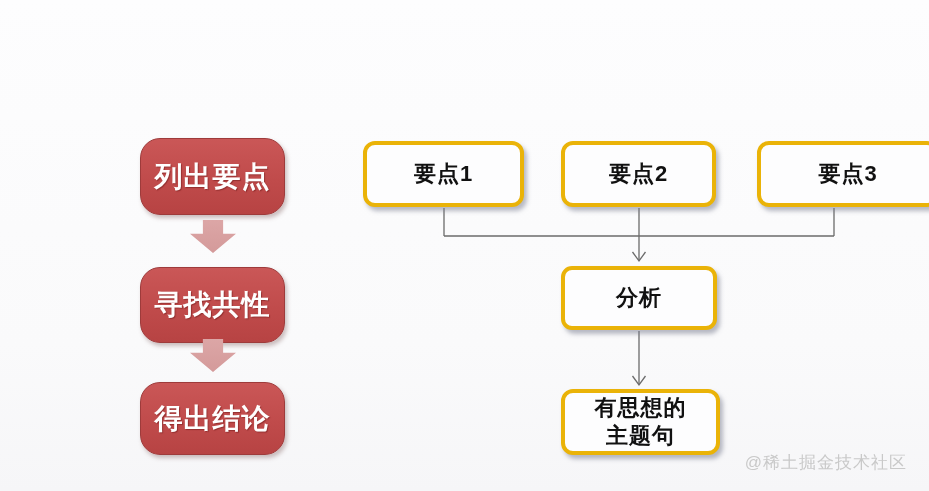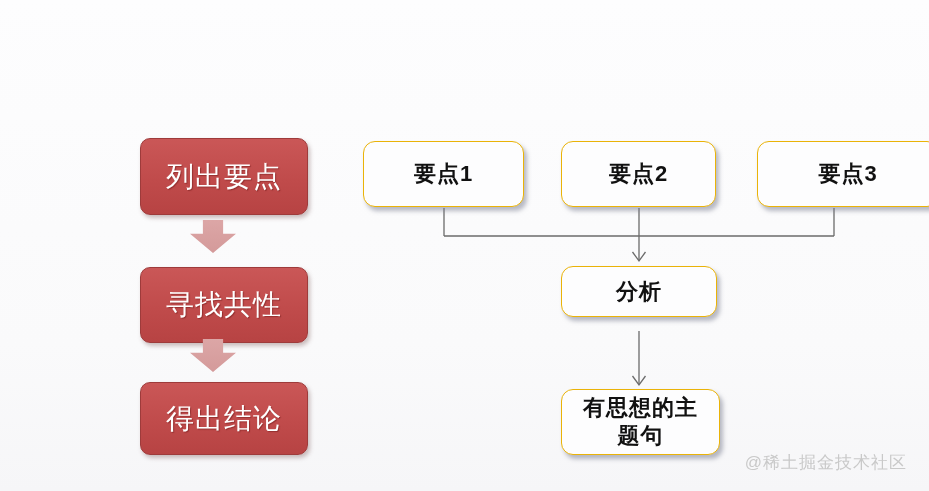--- a/index.html
+++ b/index.html
@@ -26,70 +26,70 @@
     font-size: 39px;
     font-weight: 900;
     letter-spacing: 1px;
     color: #e32320;
     text-shadow: 0 1px 0 rgba(180,20,20,0.35);
   }
   
   .red-box {
     position: absolute;
     left: 140px;
-    width: 168px;
+    width: 145px;
     height: 76px;
     box-sizing: border-box;
-    border-radius: 10px;
+    border-radius: 20px;
     background: linear-gradient(180deg, #ca5757 0%, #c04b4b 55%, #b74343 100%);
     border: 1px solid #9e3b3b;
     box-shadow: 2px 3px 4px rgba(140,110,110,0.45);
     display: flex;
     align-items: center;
     justify-content: center;
     color: #ffffff;
     font-size: 28px;
-    font-weight: normal;
+    font-weight: bold;
     letter-spacing: 1px;
     text-shadow: 1px 1px 1px rgba(120,30,30,0.6);
   }
   .red-box.step1 { top: 138px; height: 77px; }
   .red-box.step2 { top: 267px; }
   .red-box.step3 { top: 382px; height: 73px; }
   .block-arrow {
     position: absolute;
     left: 190px;
     width: 46px;
     height: 33px;
     background: linear-gradient(180deg, #dca6a6, #d49a9a);
     clip-path: polygon(28% 0%, 72% 0%, 72% 42%, 100% 42%, 50% 100%, 0% 42%, 28% 42%);
   }
   .block-arrow.a1 { top: 220px; }
   .block-arrow.a2 { top: 339px; }
   
   .blue-box {
     position: absolute;
     box-sizing: border-box;
-    border: 1px solid #eab308;
+    border: 4px solid #eab308;
     border-radius: 12px;
     background: #fdfdfe;
     box-shadow: 3px 4px 4px rgba(115,120,140,0.5);
     display: flex;
     align-items: center;
     justify-content: center;
     text-align: center;
     color: #111111;
     font-size: 22px;
     font-weight: bold;
     letter-spacing: 1px;
   }
   .blue-box.point1 { left: 363px; top: 141px; width: 161px; height: 66px; }
   .blue-box.point2 { left: 561px; top: 141px; width: 155px; height: 66px; }
   .blue-box.point3 { left: 757px; top: 141px; width: 182px; height: 66px; }
-  .blue-box.analysis { left: 561px; top: 266px; width: 156px; height: 51px; }
+  .blue-box.analysis { left: 561px; top: 266px; width: 156px; height: 64px; border-radius: 11px; }
   .blue-box.conclusion {
     left: 561px; top: 389px; width: 159px; height: 66px;
     padding: 0 21px;
     line-height: 28px;
   }
   .connector-svg {
     position: absolute;
     left: 0;
     top: 0;
     pointer-events: none;

